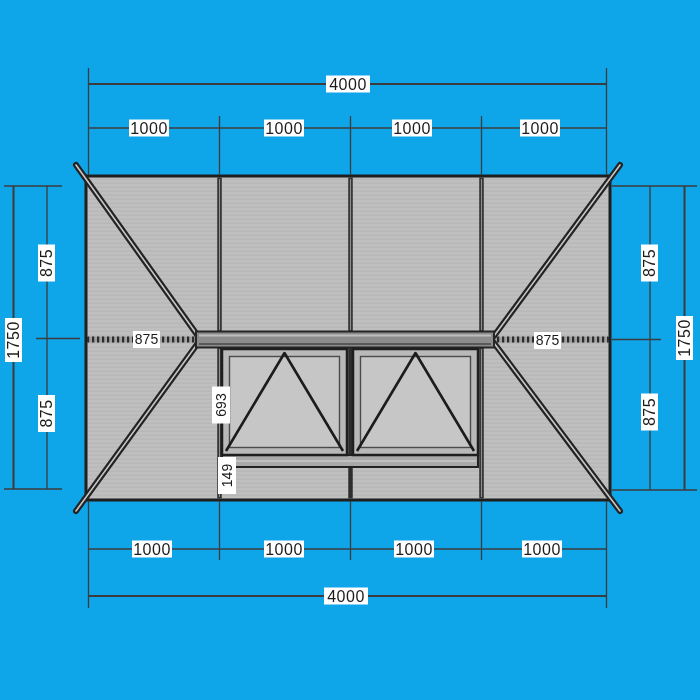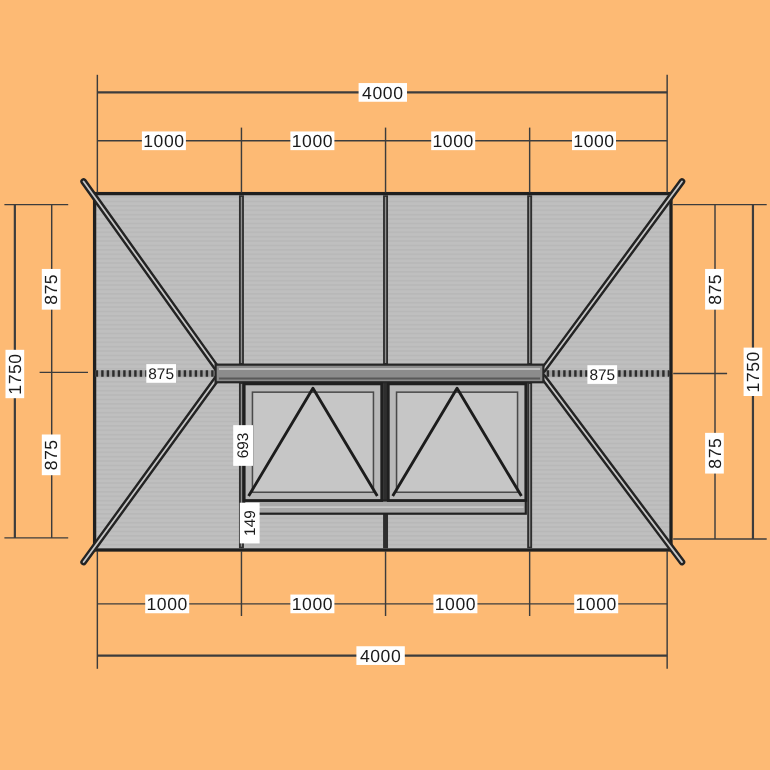--- a/index.html
+++ b/index.html
@@ -1,16 +1,16 @@
 <!DOCTYPE html>
 <html><head>
 <meta charset="utf-8">
 <style>
   html,body{margin:0;padding:0;background:#ffffff;}
-  .page{width:700px;height:700px;position:relative;background:#fdba74;overflow:hidden;
+  .page{width:700px;height:700px;position:relative;background:#0ea5e9;overflow:hidden;
         font-family:"Liberation Sans", sans-serif;}
   svg text{font-family:"Liberation Sans", sans-serif;fill:#1b1b1b;}
   text.dim{font-size:16px;letter-spacing:0.5px;}
   text.lbl{font-size:14px;}
 </style>
 </head>
 <body>
 
 <div class="page">
 <svg width="700" height="700" viewBox="0 0 700 700">

